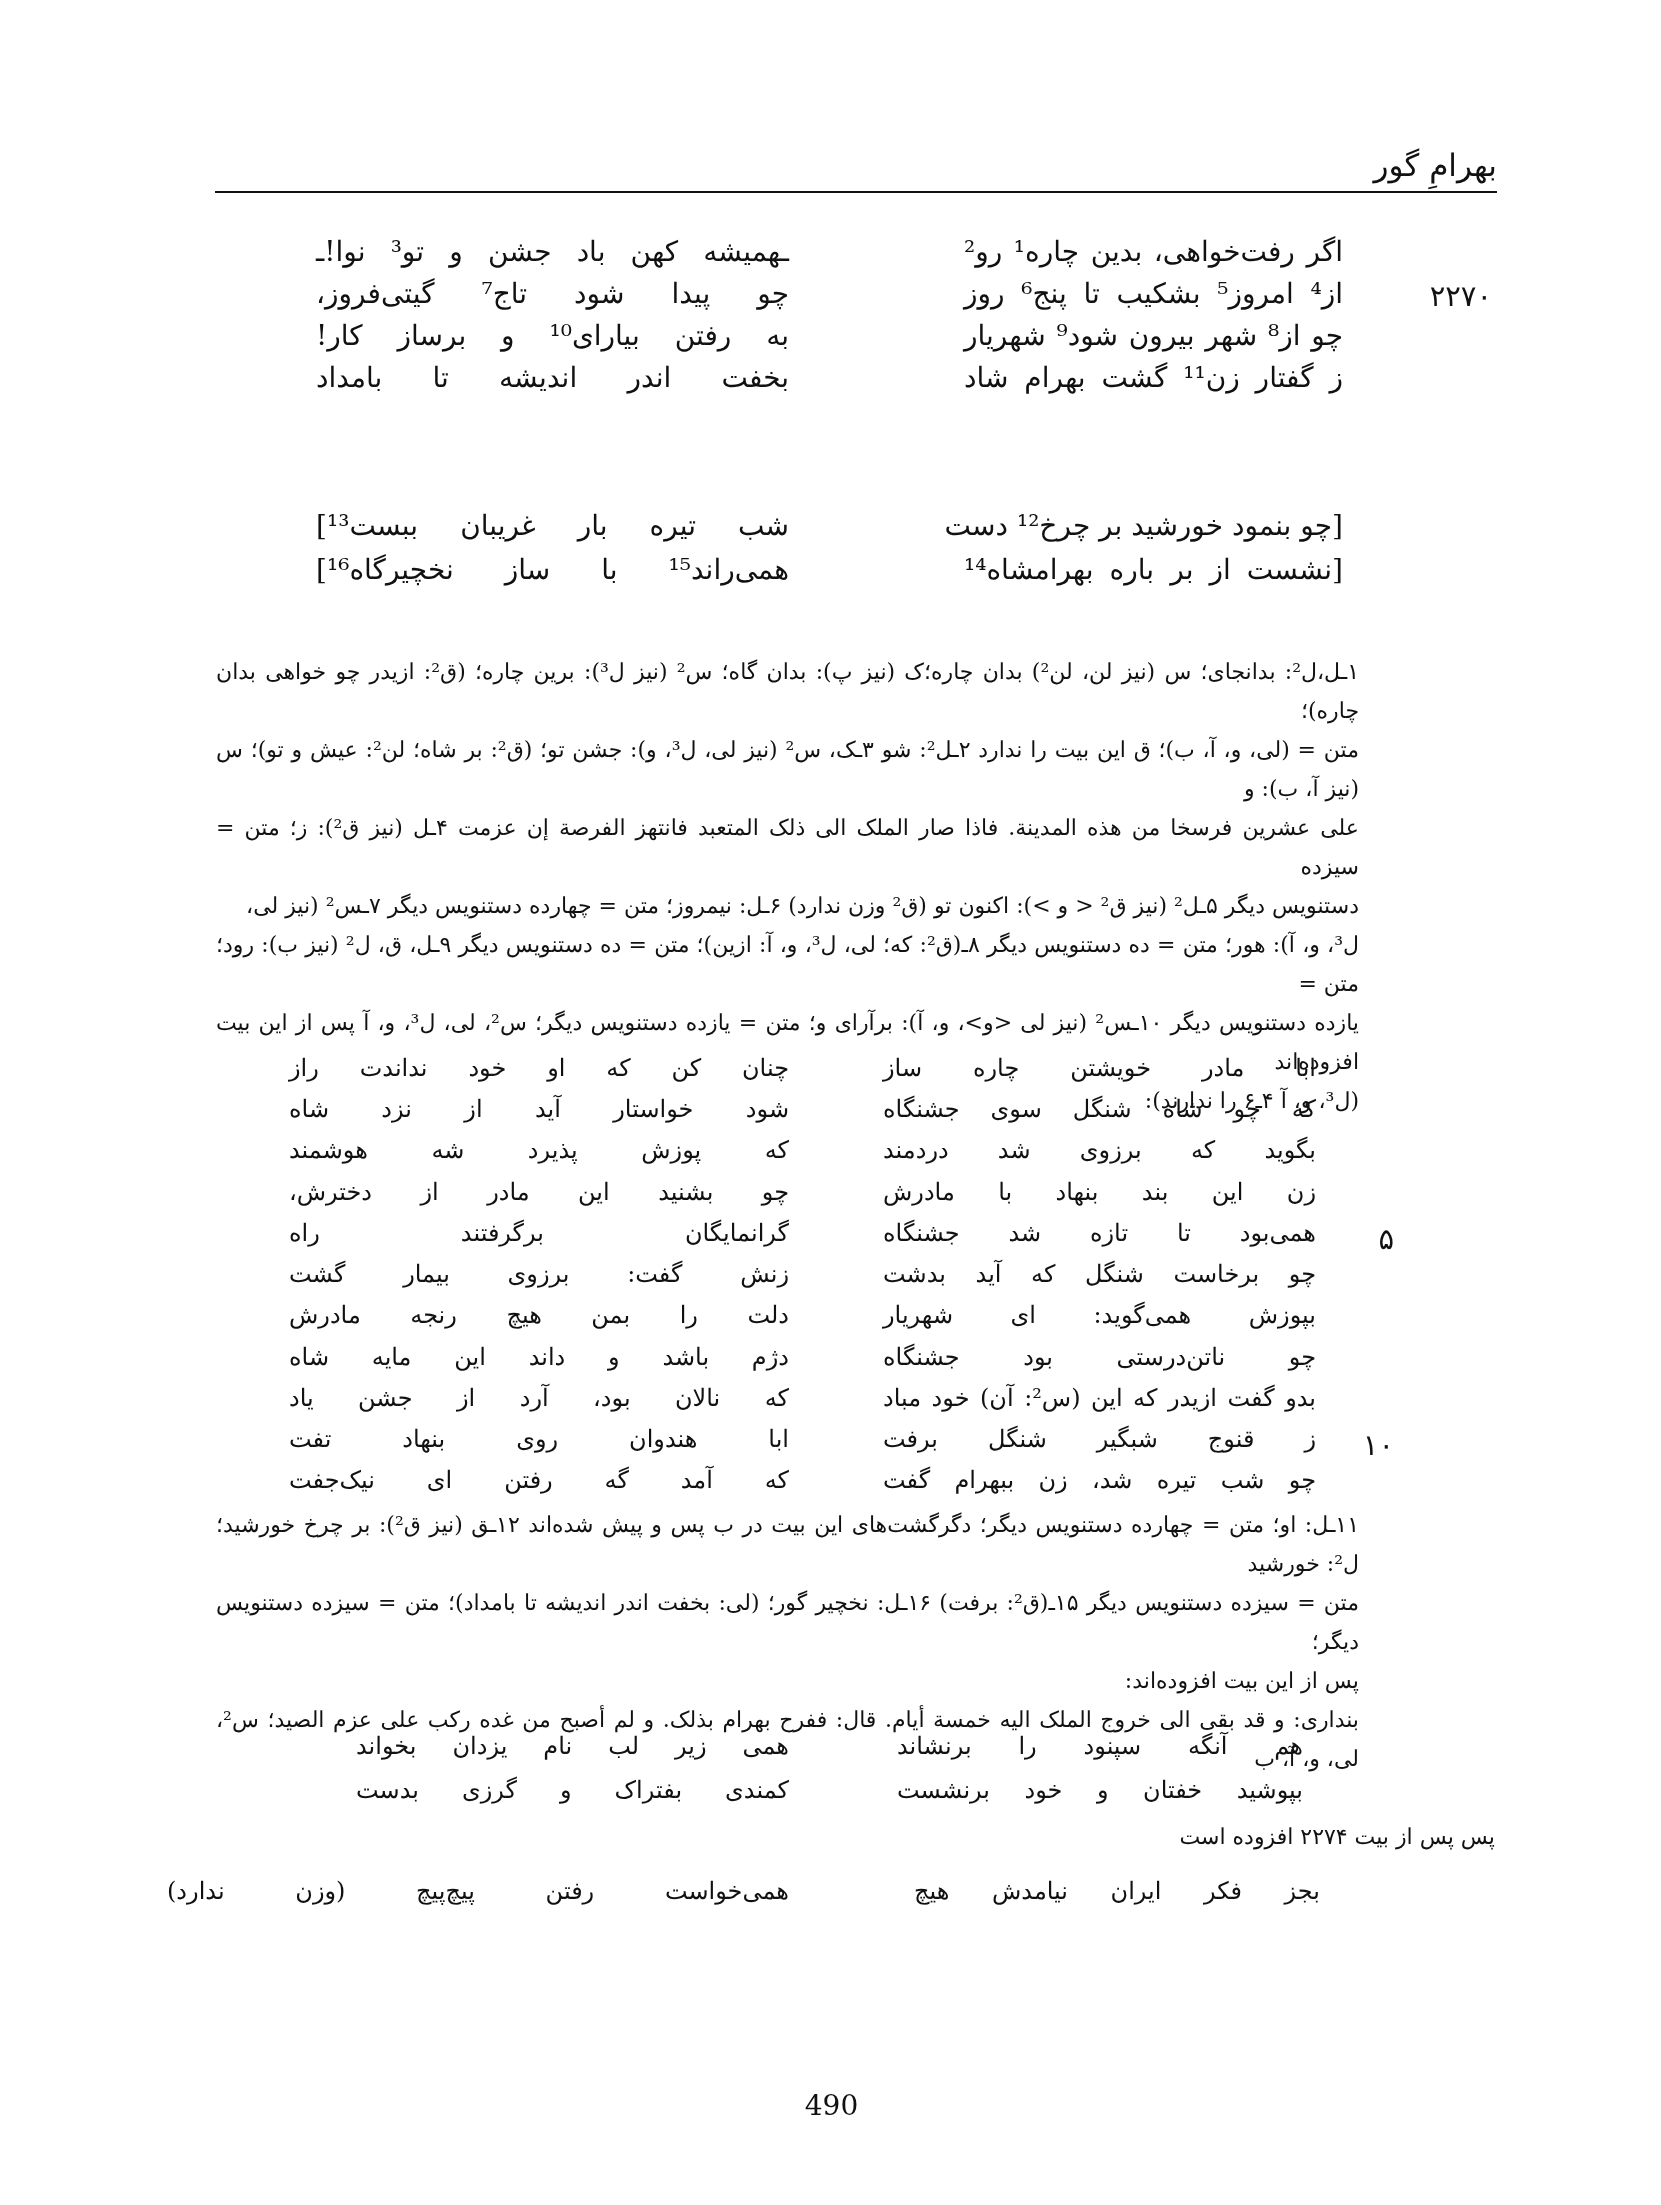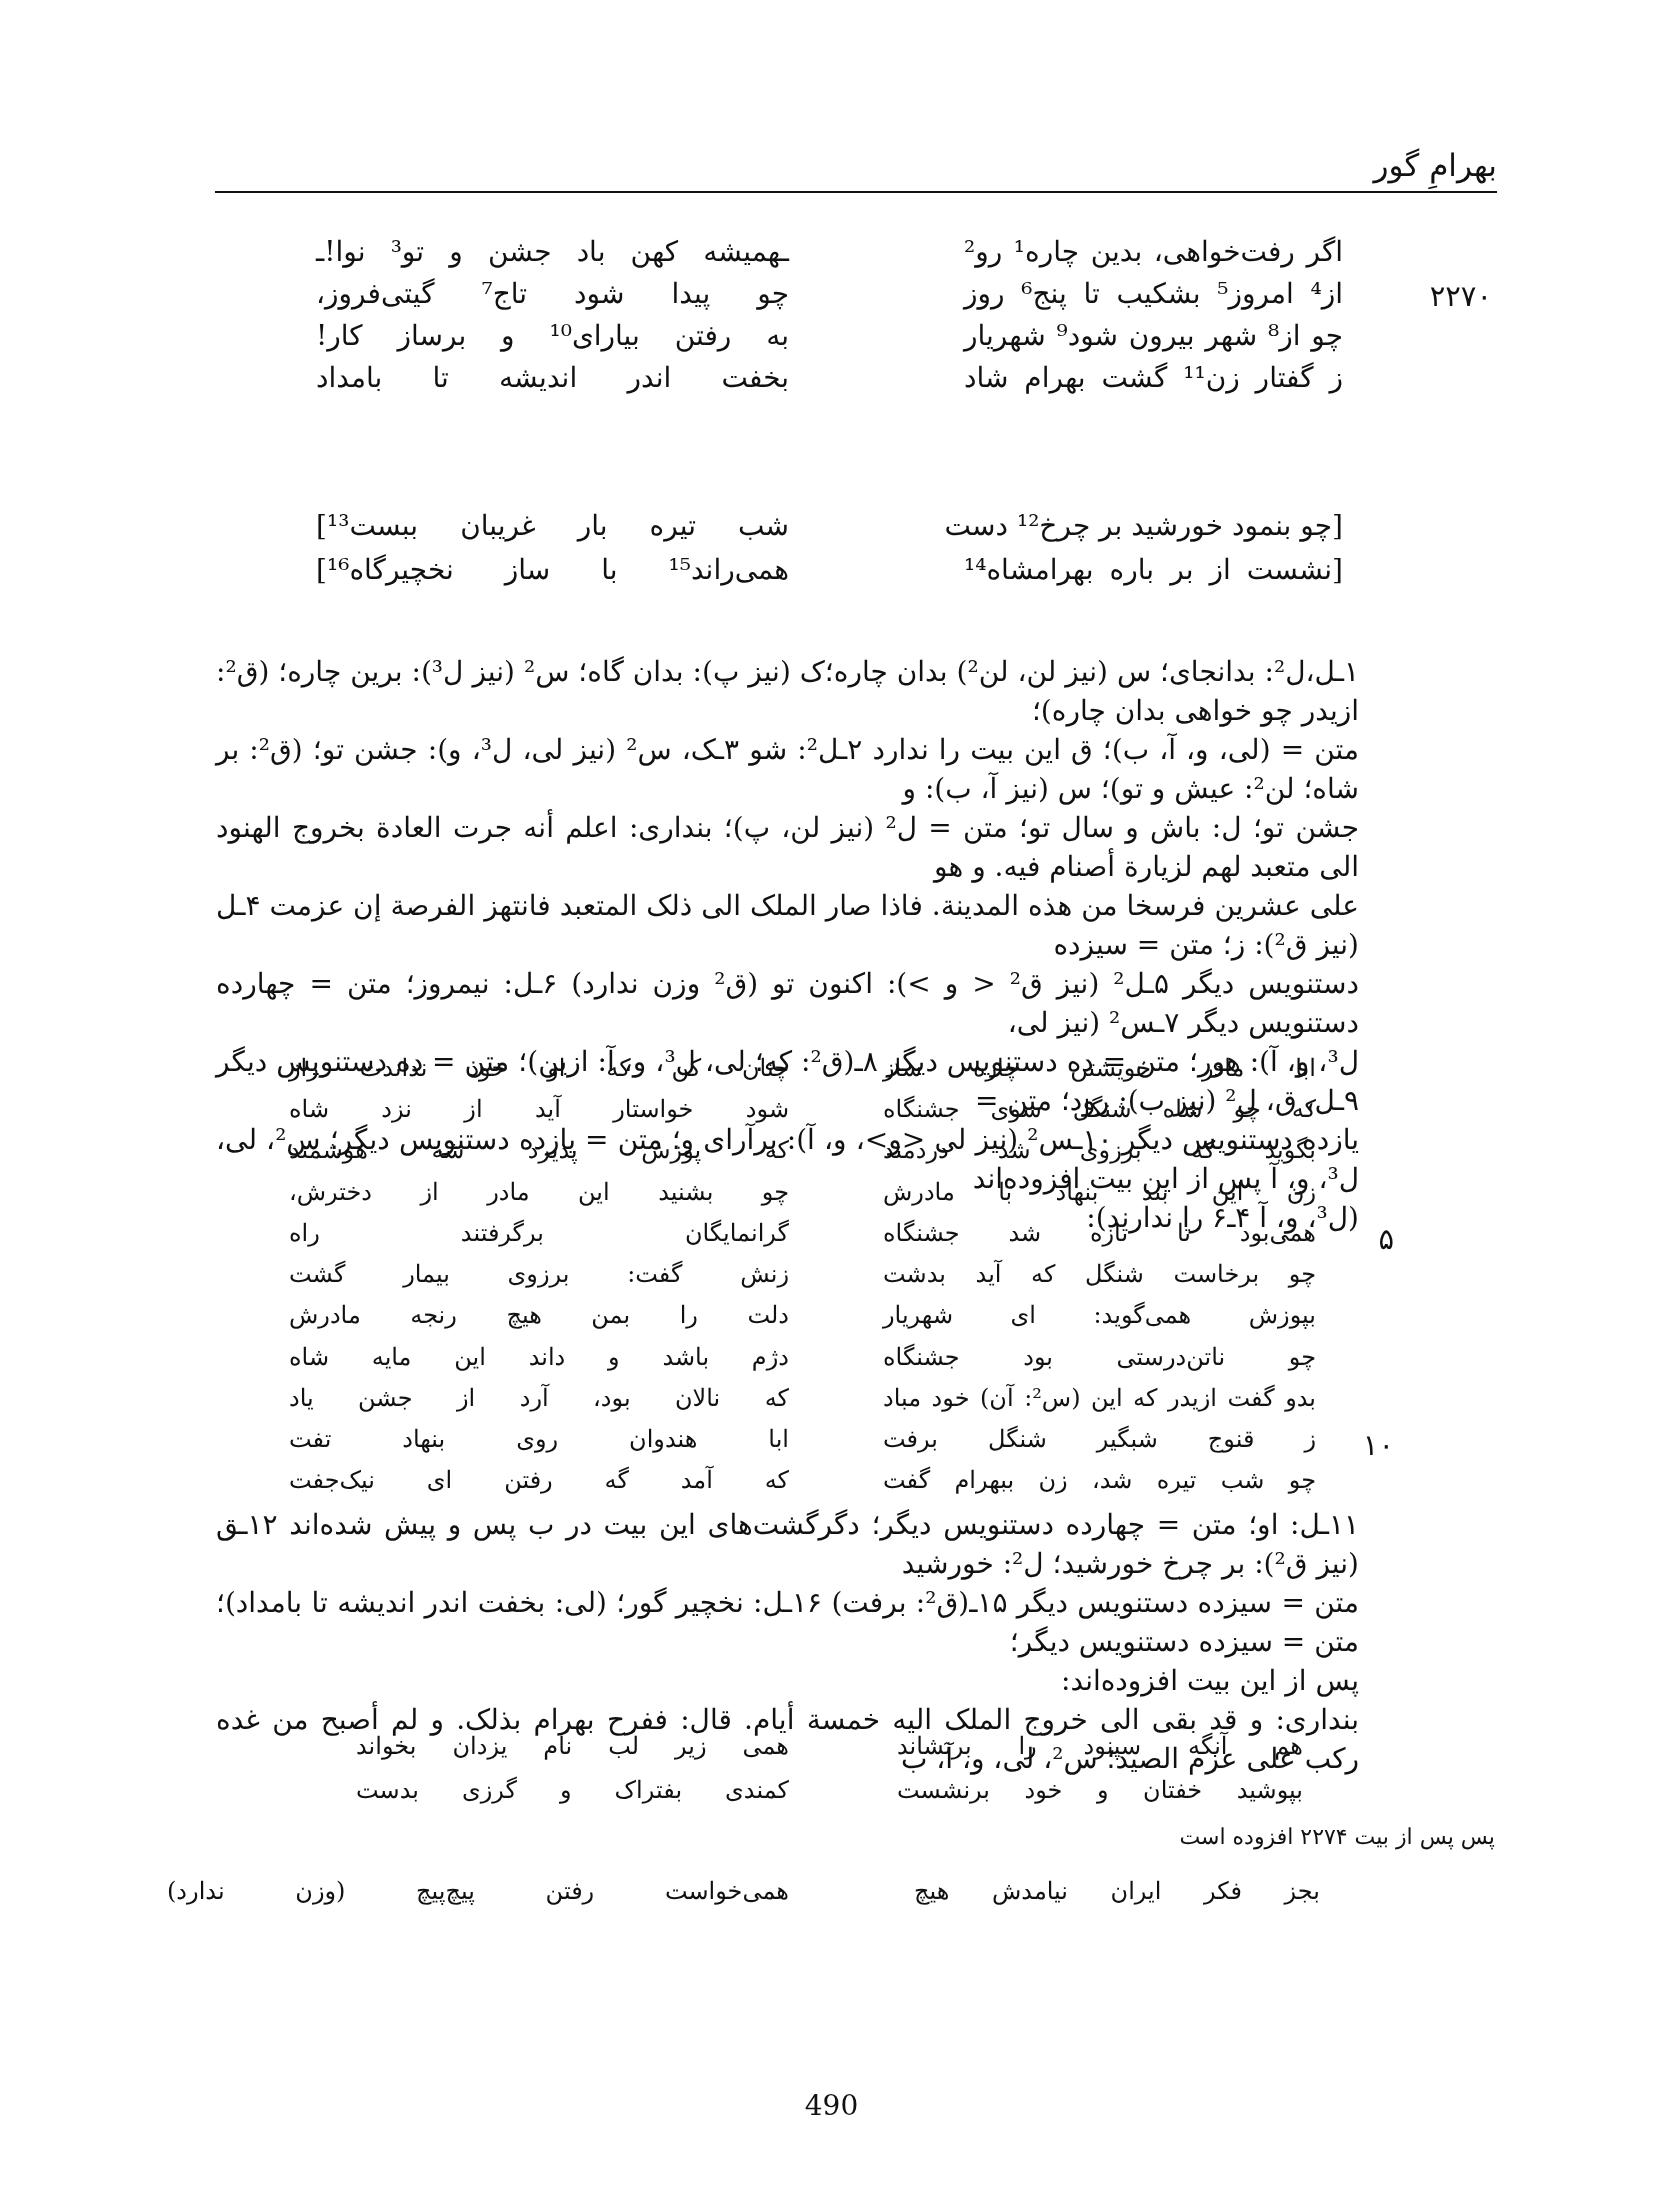--- a/index.html
+++ b/index.html
@@ -6,21 +6,21 @@
   body { width: 1661px; height: 2205px; position: relative; overflow: hidden;
          font-family: "DejaVu Serif", "Liberation Serif", serif; color: #111; }
   .abs { position: absolute; }
   .rtl { direction: rtl; unicode-bidi: embed; }
   .header-title { right: 164px; top: 147px; font-size: 31px; font-weight: normal; white-space: nowrap; }
   .header-rule { left: 215px; right: 164px; top: 191px; height: 2px; background: #111; }
   .verse { position: absolute; font-size: 28px; white-space: nowrap; line-height: 1; }
   .verse.right { right: 318px; width: 379px; text-align: justify; text-align-last: justify; }
   .verse.left  { right: 872px; width: 473px; text-align: justify; text-align-last: justify; }
   .lineno { position: absolute; font-size: 29px; white-space: nowrap; }
-  .notes { position: absolute; left: 216px; width: 1143px; font-size: 28px; line-height: 39px;
+  .notes { position: absolute; left: 216px; width: 1143px; font-size: 22px; line-height: 39px;
            text-align: justify; text-align-last: right; }
   .lv { position: absolute; font-size: 24px; white-space: nowrap; line-height: 1; }
   .lv.right { right: 345px; width: 433px; text-align: justify; text-align-last: justify; }
   .lv.left  { right: 872px; width: 500px; text-align: justify; text-align-last: justify; }
   .note-line { position: absolute; right: 166px; font-size: 22px; white-space: nowrap; }
   .page-number { left: 784px; top: 2089px; font-size: 28px; width: 95px; text-align: center; }
 </style>
 </head>
 <body>
 
@@ -44,21 +44,20 @@
   <div class="verse right rtl" style="top:512px">[چو بنمود خورشید بر چرخ¹² دست</div>
   <div class="verse left rtl" style="top:512px">شب تیره بار غریبان ببست¹³]</div>
 
   <div class="verse right rtl" style="top:556px">[نشست از بر باره بهرامشاه¹⁴</div>
   <div class="verse left rtl" style="top:556px">همی‌راند¹⁵ با ساز نخچیرگاه¹⁶]</div>
 </div>
 
 <div class="notes rtl" style="top:652px">
   <div>۱ـل،ل²: بدانجای؛ س (نیز لن، لن²) بدان چاره؛ک (نیز پ): بدان گاه؛ س² (نیز ل³): برین چاره؛ (ق²: ازیدر چو خواهی بدان چاره)؛</div>
   <div>متن = (لی، و، آ، ب)؛ ق این بیت را ندارد ۲ـل²: شو ۳ـک، س² (نیز لی، ل³، و): جشن تو؛ (ق²: بر شاه؛ لن²: عیش و تو)؛ س (نیز آ، ب): و</div>
-  <div>جشن تو؛ ل: باش و سال تو؛ متن = ل² (نیز لن، پ)؛ بنداری: اعلم أنه جرت العادة بخروج الهنود الی متعبد لهم لزیارة أصنام فیه. و هو</div>
   <div>علی عشرین فرسخا من هذه المدینة. فاذا صار الملک الی ذلک المتعبد فانتهز الفرصة إن عزمت ۴ـل (نیز ق²): ز؛ متن = سیزده</div>
   <div>دستنویس دیگر ۵ـل² (نیز ق² &lt; و &gt;): اکنون تو (ق² وزن ندارد) ۶ـل: نیمروز؛ متن = چهارده دستنویس دیگر ۷ـس² (نیز لی،</div>
   <div>ل³، و، آ): هور؛ متن = ده دستنویس دیگر ۸ـ(ق²: که؛ لی، ل³، و، آ: ازین)؛ متن = ده دستنویس دیگر ۹ـل، ق، ل² (نیز ب): رود؛ متن =</div>
   <div>یازده دستنویس دیگر ۱۰ـس² (نیز لی &lt;و&gt;، و، آ): برآرای و؛ متن = یازده دستنویس دیگر؛ س²، لی، ل³، و، آ پس از این بیت افزوده‌اند</div>
   <div>(ل³، و، آ ۴ـ۶ را ندارند):</div>
 </div>
 
 <div>
   <div class="lv right rtl" style="top:1056px">ابا مادر خویشتن چاره ساز</div>
   <div class="lv left rtl" style="top:1056px">چنان کن که او خود نداندت راز</div>

